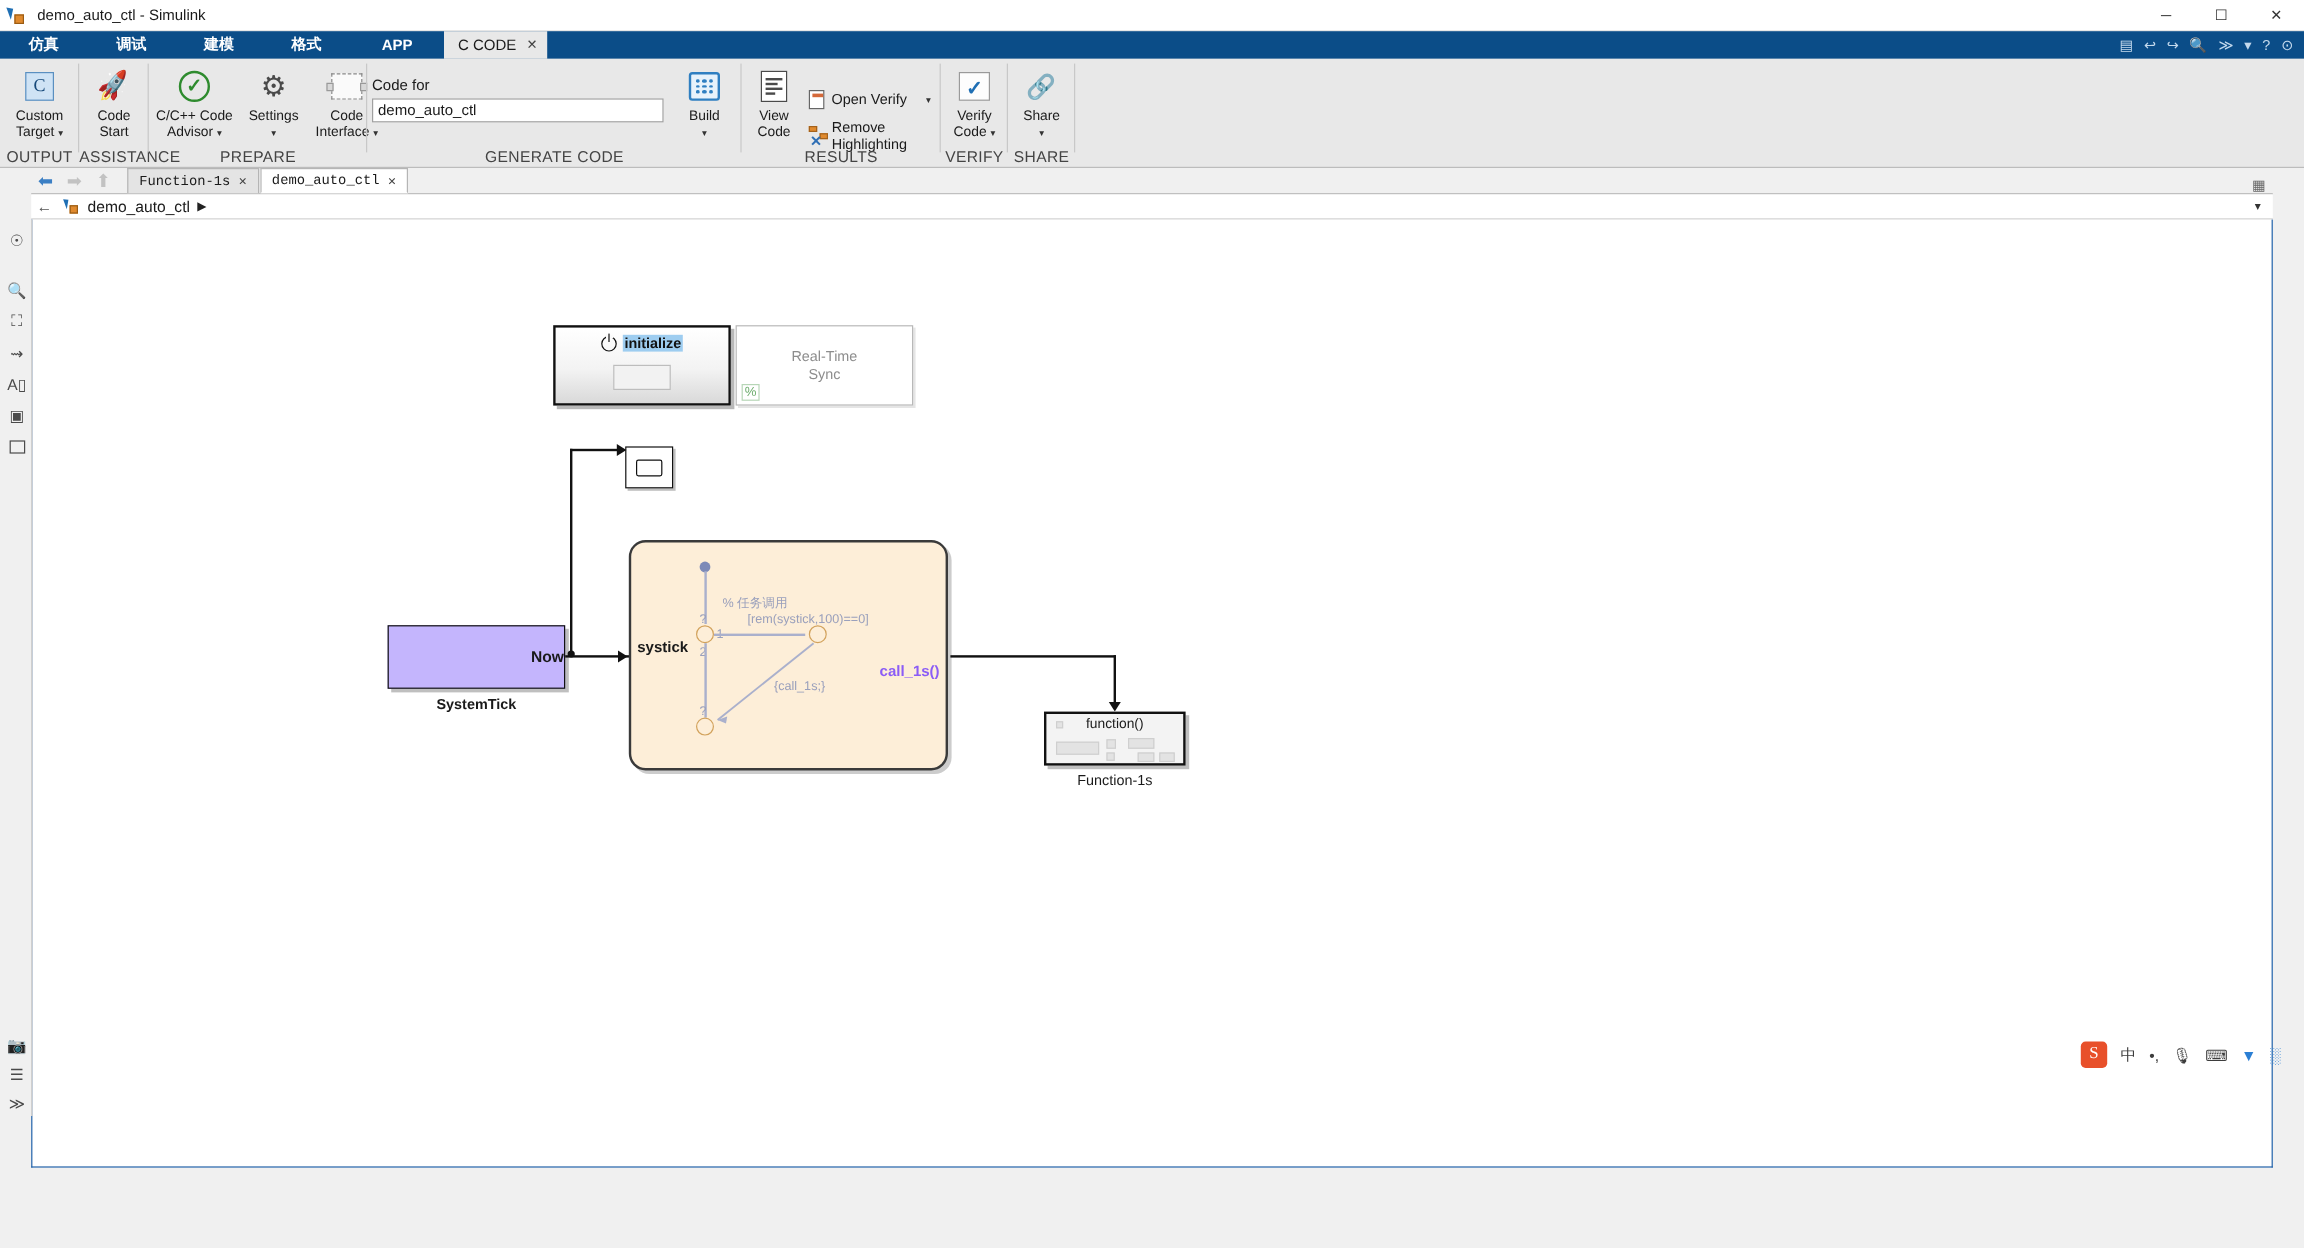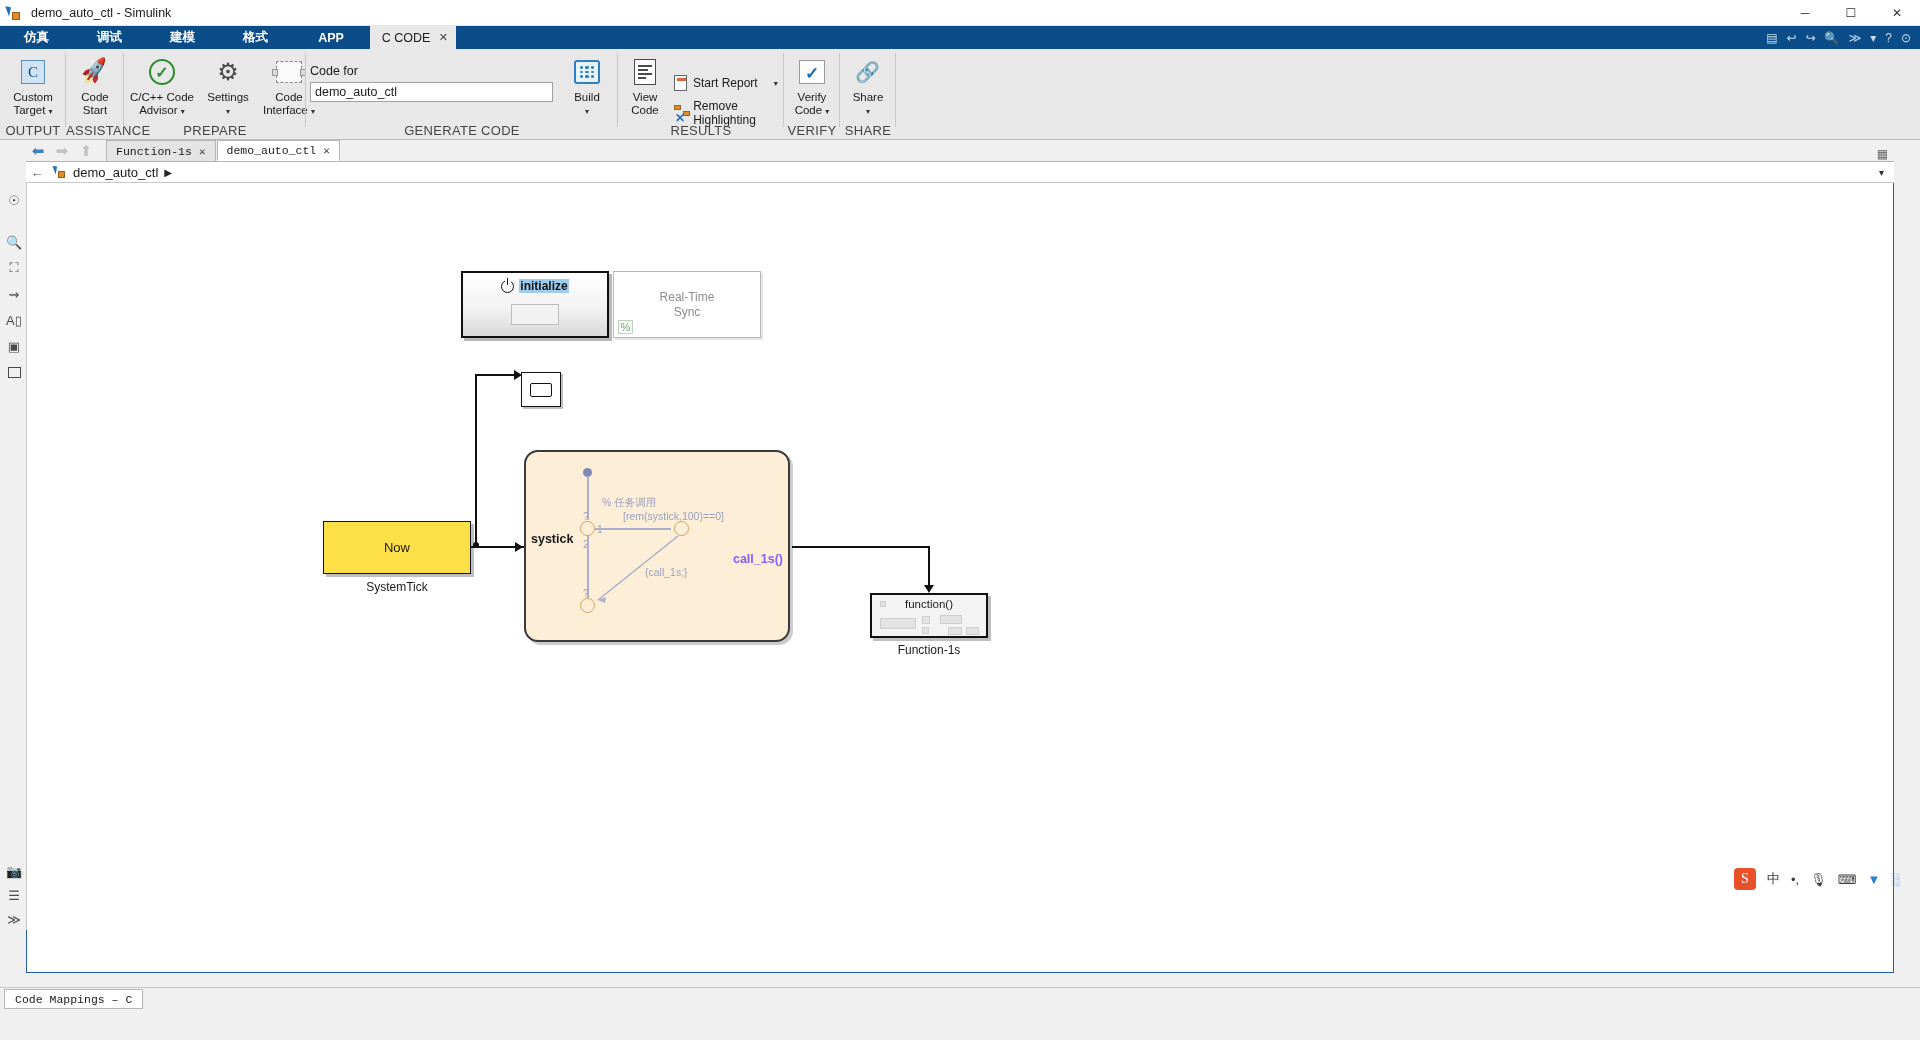--- a/index.html
+++ b/index.html
@@ -203,23 +203,23 @@
   .blk-scope {
     left: 633px; top: 412px; width: 40px; height: 35px;
     border: 1.6px solid #111; background: #ffffff;
     box-shadow: 2px 2px 0 rgba(0,0,0,.25);
     display: flex; align-items: center; justify-content: center;
   }
   .scope-inner { width: 22px; height: 14px; border: 1.6px solid #111; border-radius: 2px; }
 
   .blk-systick {
     left: 394px; top: 588px; width: 148px; height: 53px;
-    border: 1.6px solid #111; background: #fde047;
+    border: 1.6px solid #111; background: #c4b5fd;
     box-shadow: 3px 3px 0 rgba(0,0,0,.25);
-    display: flex; align-items: center; justify-content: center;
+    display: flex; align-items: center; justify-content: flex-end; font-weight: bold;
   }
   .systick-text { font-size: 13px; color: #1a1a1a; }
   .blk-label { position: absolute; width: 100%; text-align: center; top: 58px; font-size: 12px; color: #1a1a1a; }
 
   .blk-chart {
     left: 640px; top: 521px; width: 266px; height: 192px;
     border: 2.2px solid #3a3a3a; border-radius: 14px;
     background: #fdeed8;
     box-shadow: 3px 3px 0 rgba(0,0,0,.2);
   }
@@ -417,21 +417,21 @@
               <i style="top:17px; width:8px;"></i>
           </div>
         </div>
         <div class="lbl">
           <span>View</span><br>
           <span>Code</span>
         </div>
       </div>
       <div class="smallrow" style="left:56px; top:26px;">
         <span class="ico-report"></span>
-        <span>Start Report</span>
+        <span>Open Verify</span>
         <span class="caret" style="margin-left:10px;">▾</span>
       </div>
       <div class="smallrow" style="left:56px; top:50px;">
         <span class="ico-remove">
           <span class="b1"></span>
             <span class="b2"></span>
             <span class="x">✕</span>
         </span>
         <span>Remove Highlighting</span>
       </div>
@@ -598,23 +598,20 @@
       <div class="pbtn">▣</div>
       <div class="pbtn">
           <span class="sqicon"></span>
         </div>
       <div class="pbtn" style="position:absolute; bottom:46px;">📷</div>
       <div class="pbtn" style="position:absolute; bottom:22px;">☰</div>
       <div class="pbtn" style="position:absolute; bottom:-2px;">≫</div>
     </div>
   </div>
 
-  <div class="codemap-tabrow">
-    <div class="codemap-tab">Code Mappings – C</div>
-  </div>
 
 
   <div class="imebar">
     <div class="ime-logo">S</div>
     <div class="ime-i">中</div>
     <div class="ime-i">•,</div>
     <div class="ime-i">🎙</div>
     <div class="ime-i">⌨</div>
     <div class="ime-i ime-blue">▼</div>
     <div class="ime-i ime-blue">░</div>

